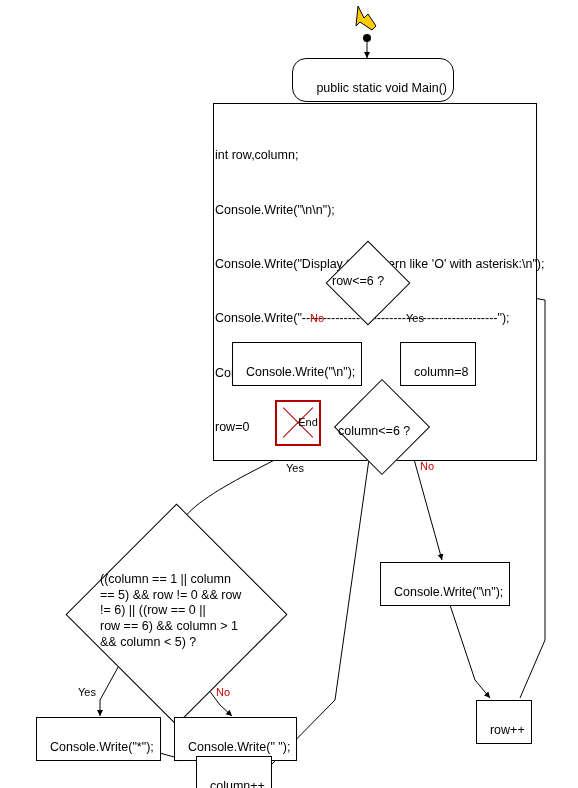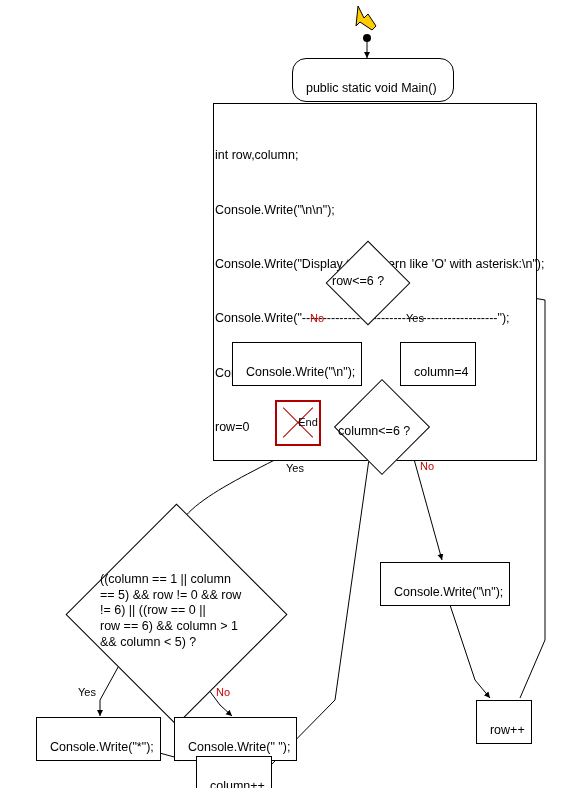--- a/index.html
+++ b/index.html
@@ -63,21 +63,21 @@
 
   <path d="M200,678 L220,705 L232,716" fill="none" stroke="#000" marker-end="url(#ah)"></path>
 
   <path d="M120,742 L185,760" fill="none" stroke="#000" marker-end="url(#ah)"></path>
 
   <line x1="232" y1="742" x2="232" y2="756" stroke="#000" marker-end="url(#ah)"></line>
 
   <path d="M270,766 L335,700 L370,452" fill="none" stroke="#000" marker-end="url(#ah)"></path>
 </svg>
 
-<div class="box terminator" style="left:292px;top:58px;width:148px;text-align:left">
+<div class="box terminator" style="left:292px;top:58px;width:148px;text-align:right">
   <span>public static void Main()</span>
 </div>
 
 <div class="code-block" style="left:213px;top:103px;width:320px">
   <div>int row,column;</div>
   <div>Console.Write("\n\n");</div>
   <div>Console.Write("Display the pattern like 'O' with asterisk:\n");</div>
   <div>Console.Write("-----------------------------------------------");</div>
   <div>Console.Write("\n\n");</div>
   <div>row=0</div>
@@ -86,21 +86,21 @@
 <div class="dia" style="left:338px;top:253px;width:58px;height:58px"></div>
 <div class="dia-label" style="left:332px;top:274px;width:70px">row&lt;=6 ?</div>
 <div class="edge-label no" style="left:310px;top:312px">No</div>
 <div class="edge-label yes" style="left:406px;top:312px">Yes</div>
 
 <div class="box" style="left:232px;top:342px">
   <span>Console.Write("\n");</span>
 </div>
 
 <div class="box" style="left:400px;top:342px">
-  <span>column=4</span>
+  <span>column=8</span>
 </div>
 
 <div class="end-outer" style="left:275px;top:400px">
   <div class="end-x"></div>
   <div class="end-text">End</div>
 </div>
 
 <div class="dia" style="left:348px;top:393px;width:66px;height:66px"></div>
 <div class="dia-label" style="left:338px;top:424px;width:86px">column&lt;=6 ?</div>
 <div class="edge-label yes" style="left:286px;top:462px">Yes</div>

